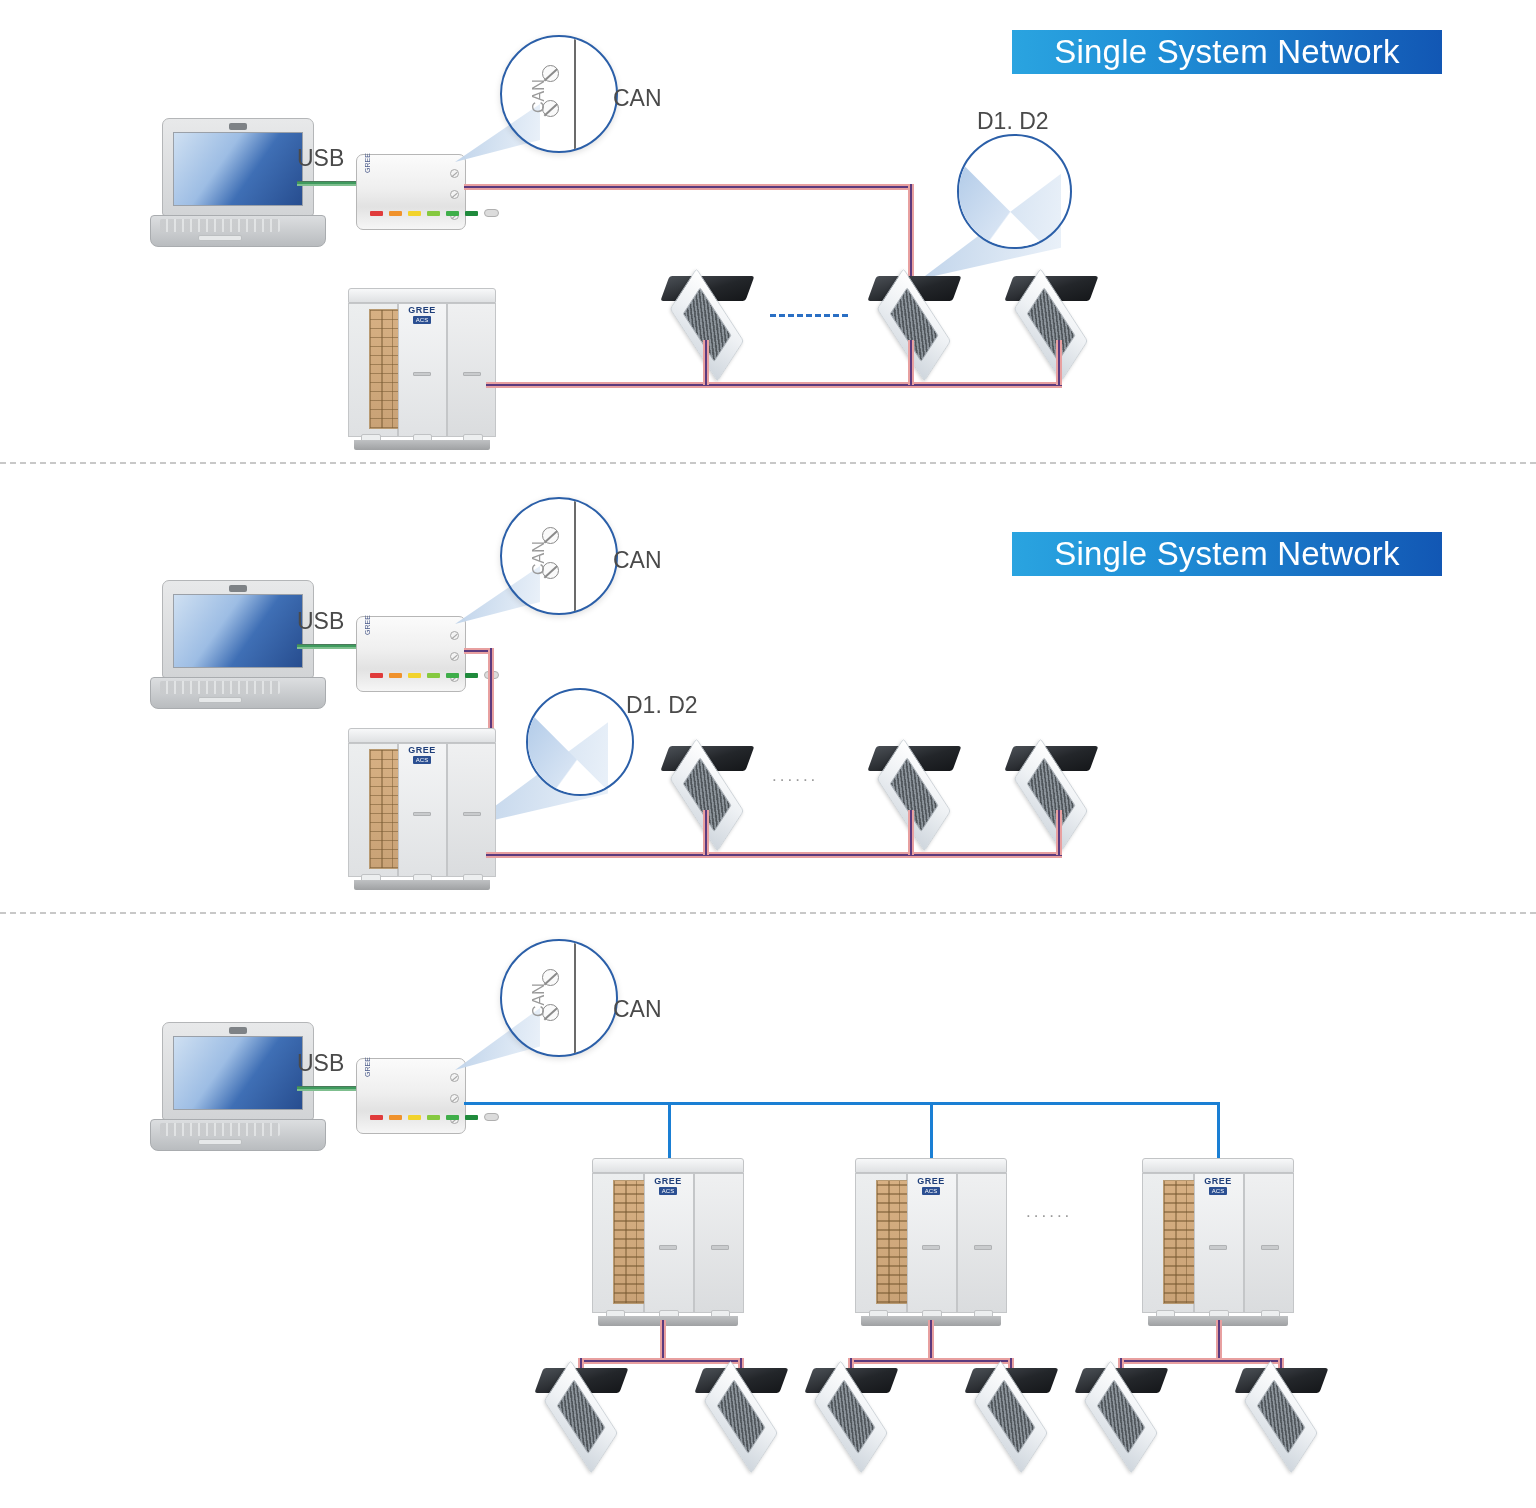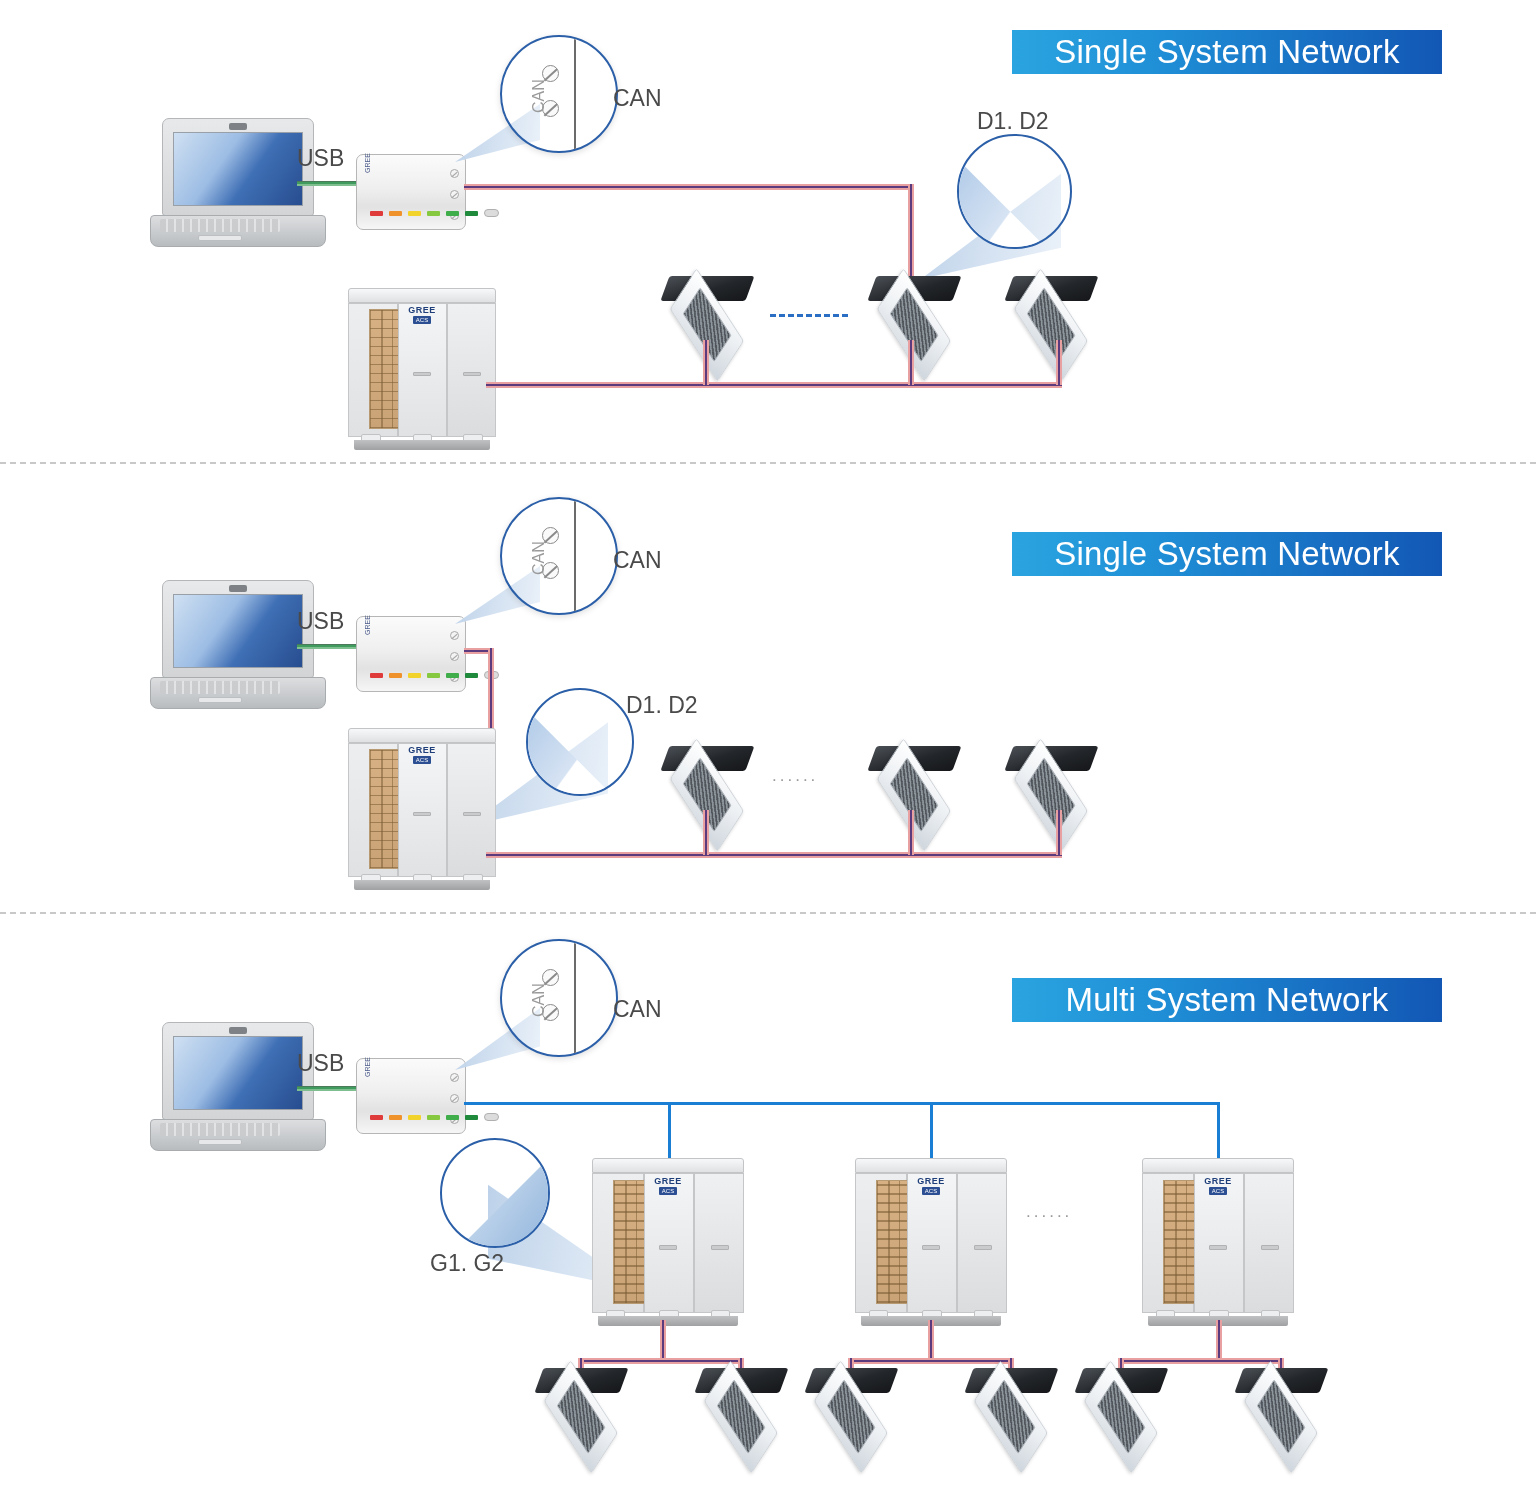--- a/index.html
+++ b/index.html
@@ -360,23 +360,20 @@
     <div class="dbus wire-h" style="left:486px; top:382px; width:576px;"></div>
     <div class="dbus wire-v" style="left:703px; top:340px; height:45px;"></div>
     <div class="dbus wire-v" style="left:908px; top:340px; height:45px;"></div>
     <div class="dbus wire-v" style="left:1056px; top:340px; height:45px;"></div>
   </div>
 
   <div class="sep" style="top:912px;"></div>
 
   <div class="panel" id="p3" style="top:920px;height:588px;">
 
-    <div class="banner" style="left:1012px; top:58px;">
-      <span>Multi System Network</span>
-    </div>
 
     <div class="laptop" style="left:150px; top:102px; width:176px; height:130px;">
       <div class="lt-lid">
         <div class="lt-cam"></div>
         <div class="lt-screen"></div>
       </div>
       <div class="lt-base"></div>
       <div class="lt-kb"></div>
       <div class="lt-pad"></div>
     </div>
@@ -407,29 +404,20 @@
             clip-path:polygon(0% 100%, 100% 0%, 100% 62%);"></div>
       <div class="circ can-circ circ-shadow" style="left:45px; top:5px; width:118px; height:118px;">
         <div class="can-div" style="left:72px;"></div>
         <div class="screw" style="left:40px; top:28px;"></div>
         <div class="screw" style="left:40px; top:63px;"></div>
         <div class="can-vtxt" style="left:28px; top:76px;">CAN</div>
       </div>
       <div class="lbl" style="left:158px; top:62px;">CAN</div>
     </div>
 
-    <div class="callout" style="left:430px; top:218px; width:220px; height:170px;">
-      <div class="cone" style="left:58px; top:40px; width:152px; height:112px;
-            clip-path:polygon(0% 6%, 100% 100%, 0% 72%);"></div>
-      <div class="circ wedge-circ" style="left:10px; top:0; width:110px; height:110px;">
-        <div class="wedge" style="background:linear-gradient(126deg,#ffffff 0 44%,#c2d6ec 45%,#93b6dd 100%);
-             clip-path:polygon(100% 18%, 100% 100%, 18% 100%);"></div>
-      </div>
-      <div class="lbl" style="left:0px; top:112px;">G1. G2</div>
-    </div>
 
     <div class="gbus wire-h" style="left:464px; top:182px; width:756px;"></div>
     <div class="gbus wire-v" style="left:668px; top:182px; height:78px;"></div>
     <div class="gbus wire-v" style="left:930px; top:182px; height:78px;"></div>
     <div class="gbus wire-v" style="left:1217px; top:182px; height:78px;"></div>
 
     <div class="odu" style="left:592px; top:238px; width:152px; height:168px;">
       <div class="odu-top"></div>
       <div class="odu-left"></div>
       <div class="odu-coil"></div>

